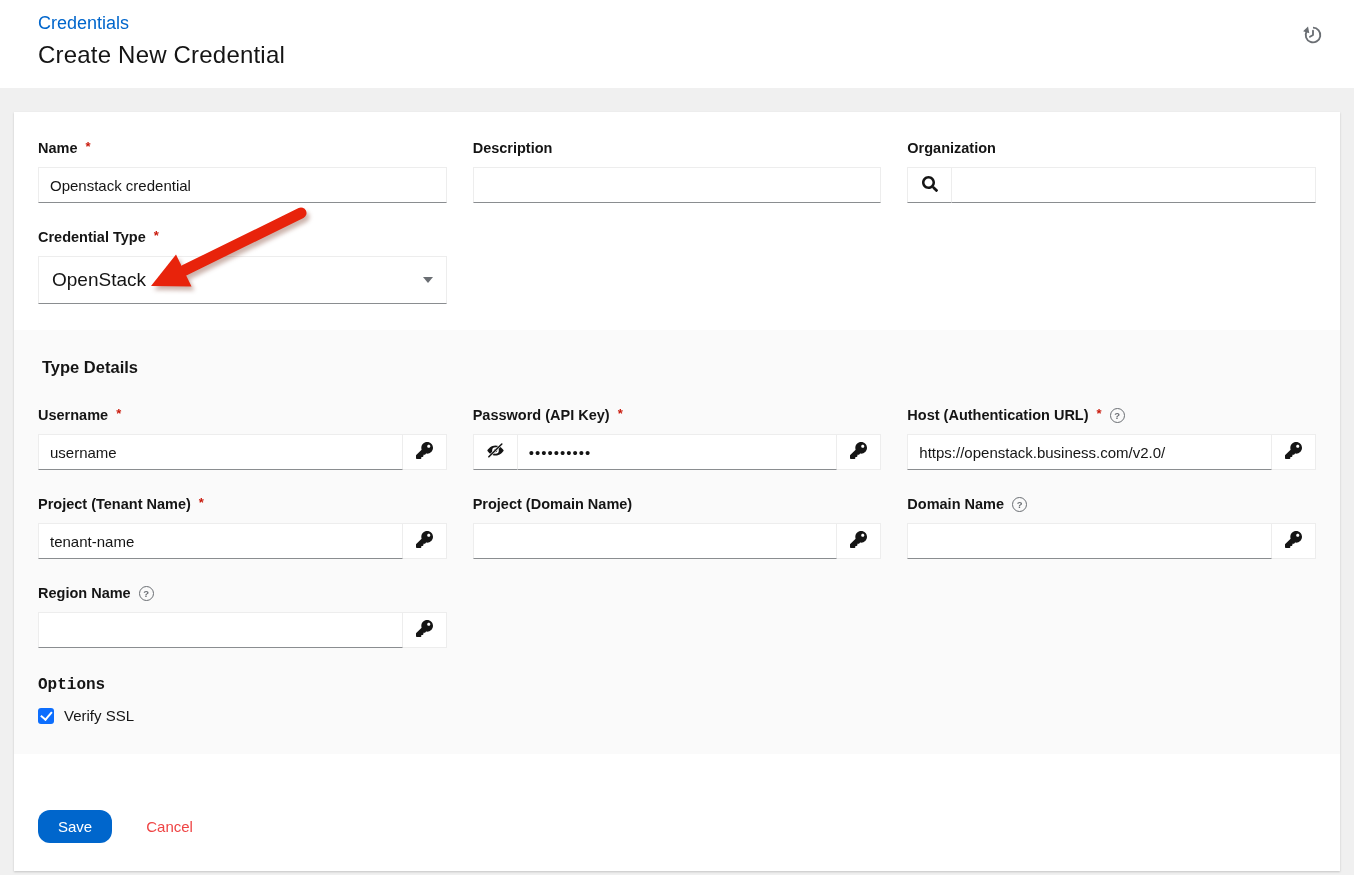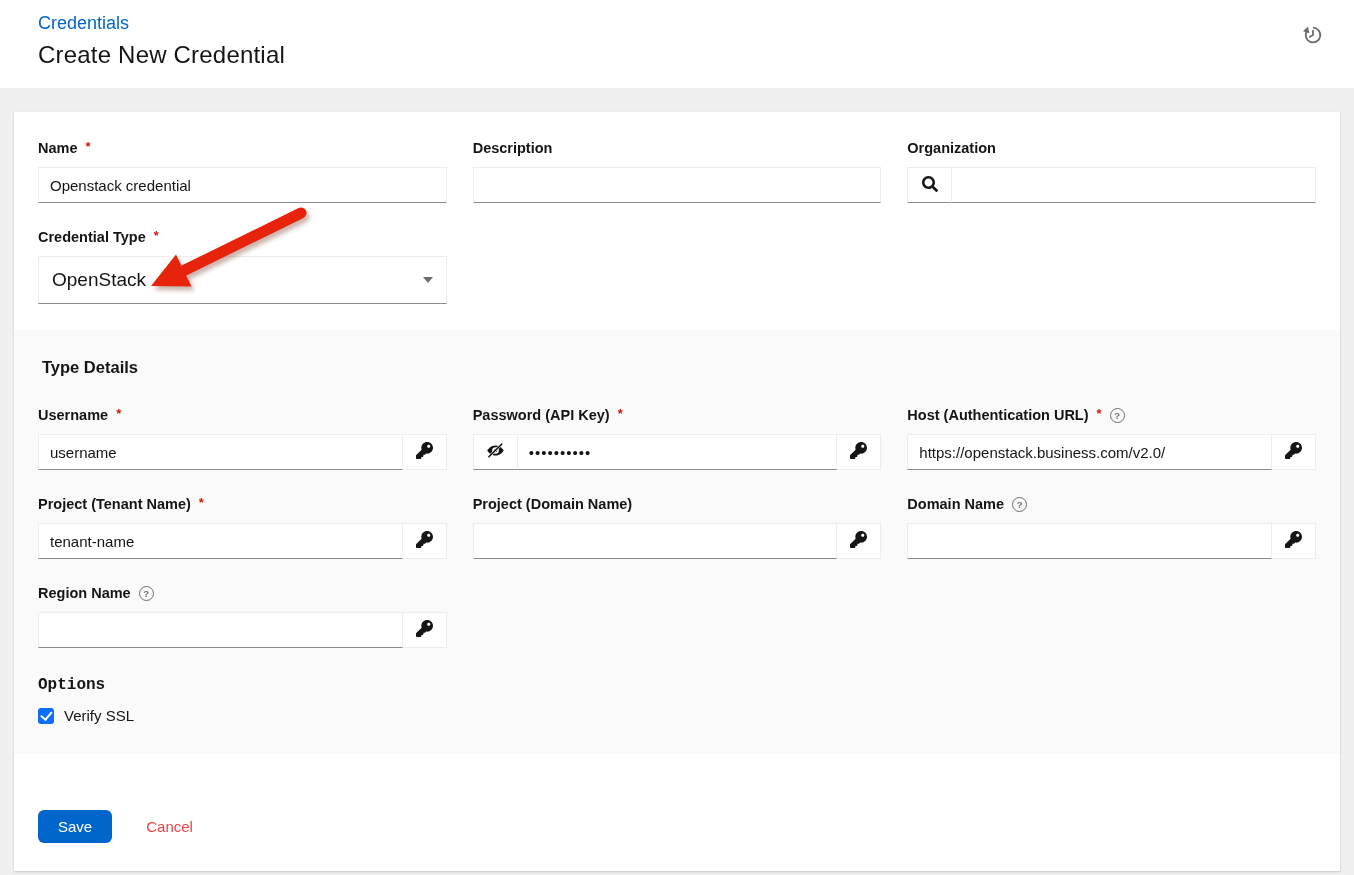--- a/index.html
+++ b/index.html
@@ -65,21 +65,21 @@
   .options-label{font-size:16px;font-weight:700;margin:28px 0 13px;font-family:Liberation Mono, monospace;}
   .checkbox-row{display:flex;align-items:center;gap:10px;cursor:pointer;}
   .checkbox{width:16px;height:16px;background:#0d6efd;border-radius:3px;position:relative;flex:0 0 auto;}
   .checkbox::after{
     content:"";position:absolute;left:5px;top:1.5px;width:4.5px;height:9px;
     border:solid #fff;border-width:0 2px 2px 0;transform:rotate(40deg);
   }
   .checkbox-label{font-size:15px;}
   
   .btn-primary{
-    background:#0066cc;color:#fff;border:none;border-radius:6px;
+    background:#0066cc;color:#fff;border:none;border-radius:12px;
     font-size:15px;padding:8px 20px;cursor:pointer;
     font-family:"Liberation Sans","DejaVu Sans",sans-serif;
   }
   .link-btn{color:#ef4444;font-size:15px;text-decoration:none;cursor:pointer;}
   
   .annotation{position:absolute;left:0;top:0;width:1354px;height:875px;pointer-events:none;z-index:9;}
 </style>
 </head>
 <body>
 

